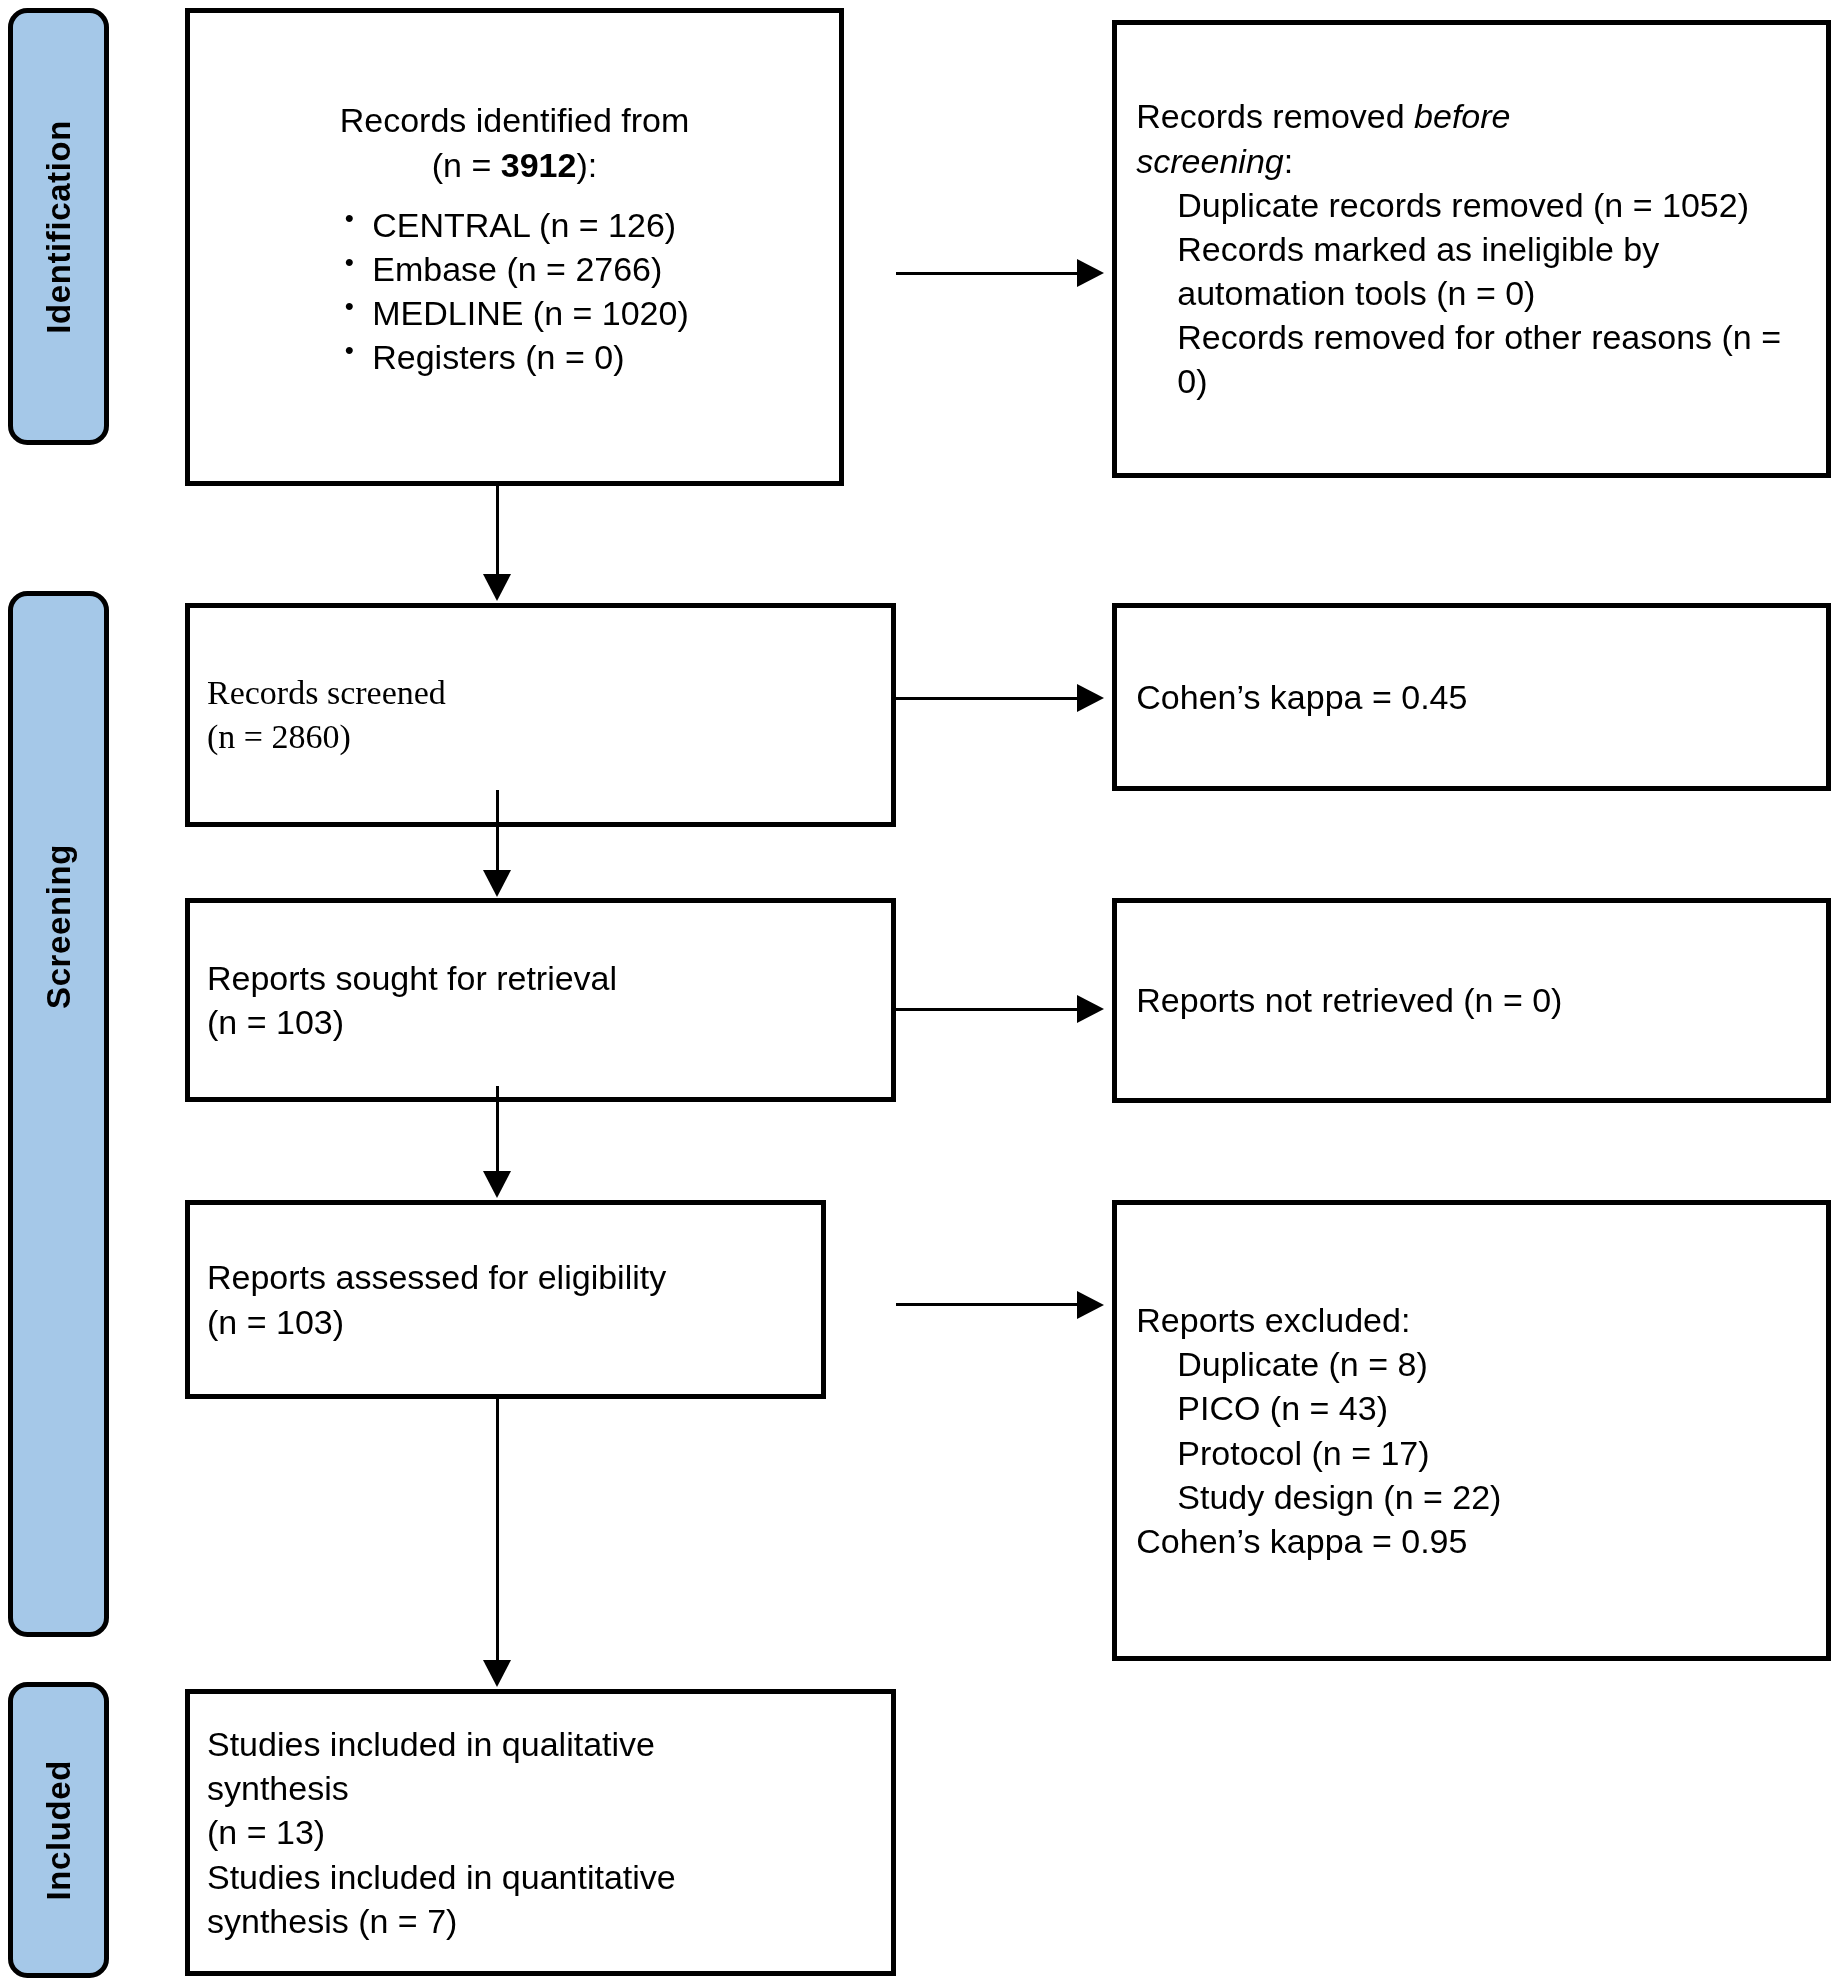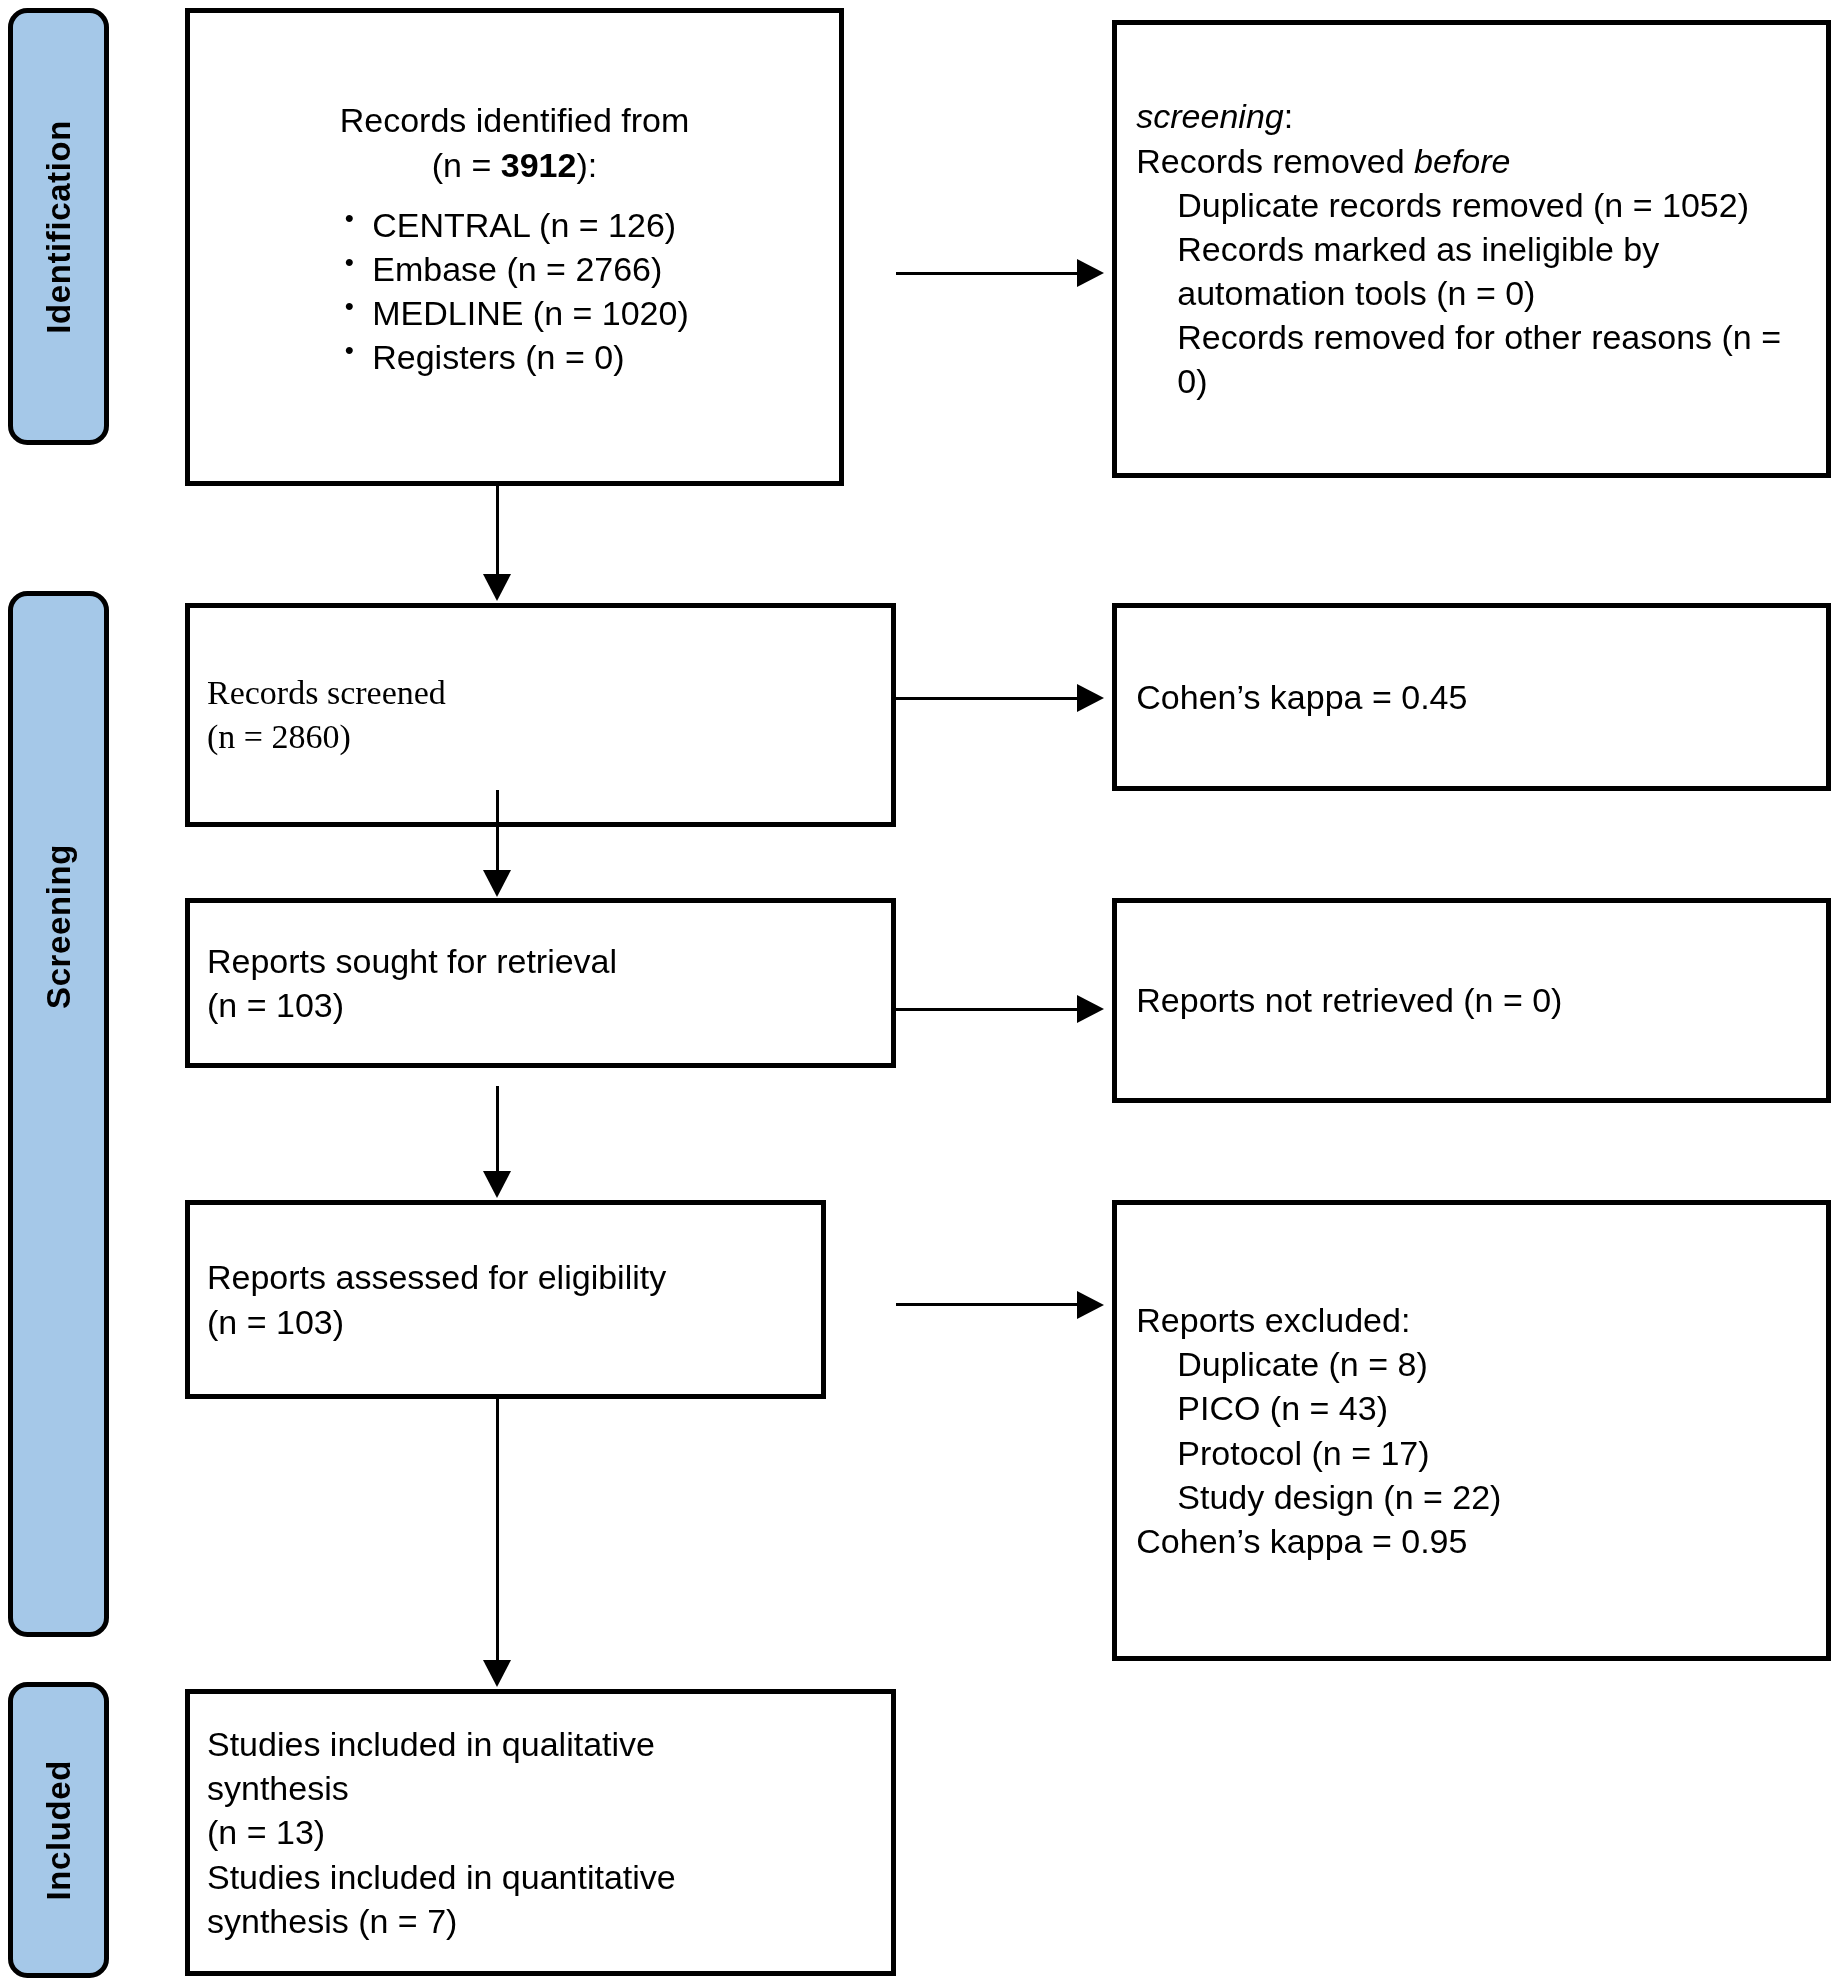--- a/index.html
+++ b/index.html
@@ -145,45 +145,45 @@
           <li>MEDLINE (n = 1020)</li>
           <li>Registers (n = 0)</li>
         </ul>
       </div>
     </div>
   </div>
 
   <div class="flow-box" style="left:1112px; top:20px; width:719px; height:458px;">
     <div class="box-body left" style="padding:0 19.3px;">
       <div class="line">
+        <span>Records removed </span><span class="line em">before</span>
+      </div>
+      <div class="line">
         <span class="line em">screening</span><span>:</span>
-      </div>
-      <div class="line">
-        <span>Records removed </span><span class="line em">before</span>
       </div>
       <div class="line indent">Duplicate records removed (n = 1052)</div>
       <div class="line indent">Records marked as ineligible by automation tools (n = 0)</div>
       <div class="line indent">Records removed for other reasons (n = 0)</div>
     </div>
   </div>
 
   <div class="flow-box" style="left:185px; top:603px; width:711px; height:224px;font-family:Liberation Serif, serif;">
     <div class="box-body left">
       <div class="line">Records screened</div>
       <div class="line">(n = 2860)</div>
     </div>
   </div>
 
   <div class="flow-box" style="left:1112px; top:603px; width:719px; height:188px;">
     <div class="box-body left" style="padding:0 19.3px;">
       <div class="line">Cohen’s kappa = 0.45</div>
     </div>
   </div>
 
-  <div class="flow-box" style="left:185px; top:898px; width:711px; height:170px;">
+  <div class="flow-box" style="left:185px; top:898px; width:711px; height:204px;">
     <div class="box-body left">
       <div class="line">Reports sought for retrieval</div>
       <div class="line">(n = 103)</div>
     </div>
   </div>
 
   <div class="flow-box" style="left:1112px; top:898px; width:719px; height:205px;">
     <div class="box-body left" style="padding:0 19.3px;">
       <div class="line">Reports not retrieved (n = 0)</div>
     </div>

